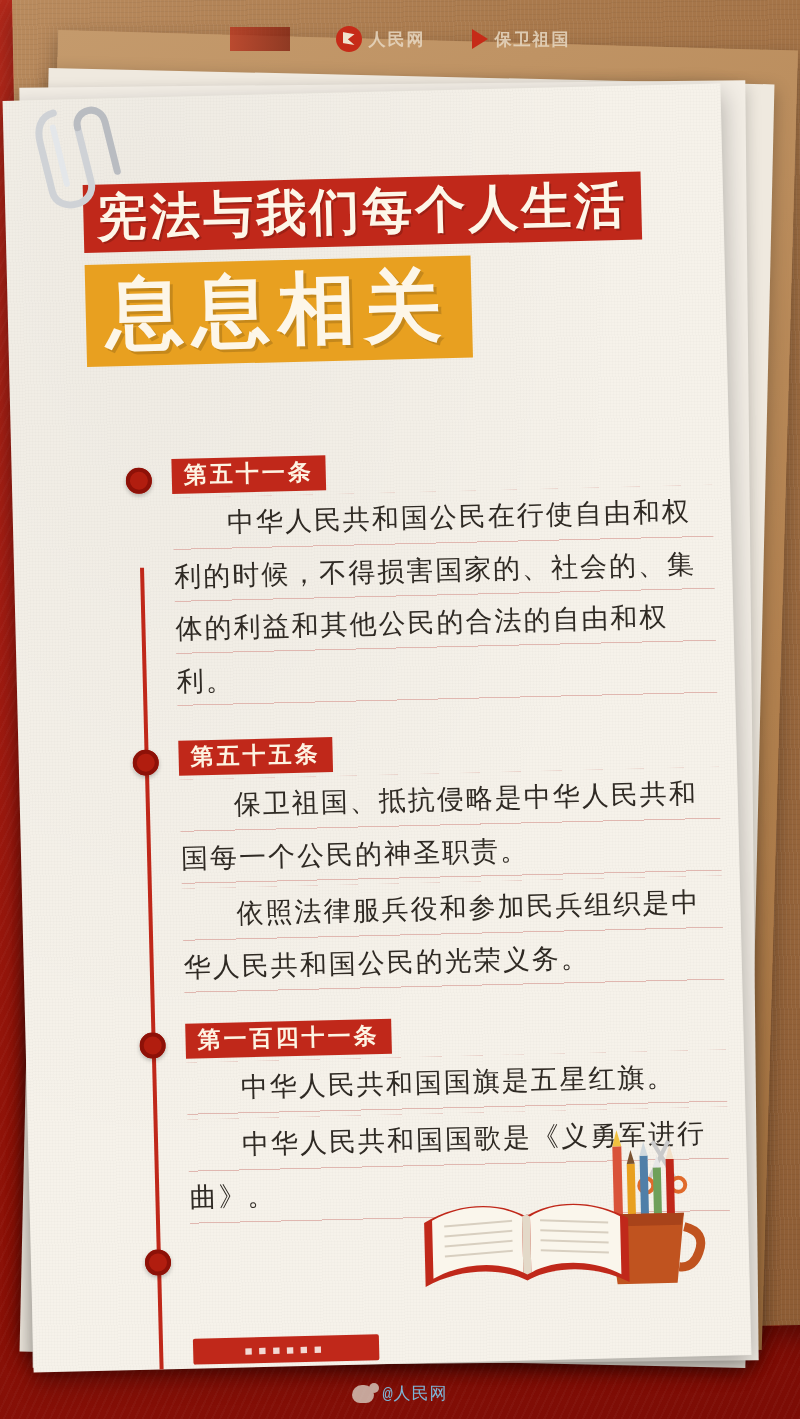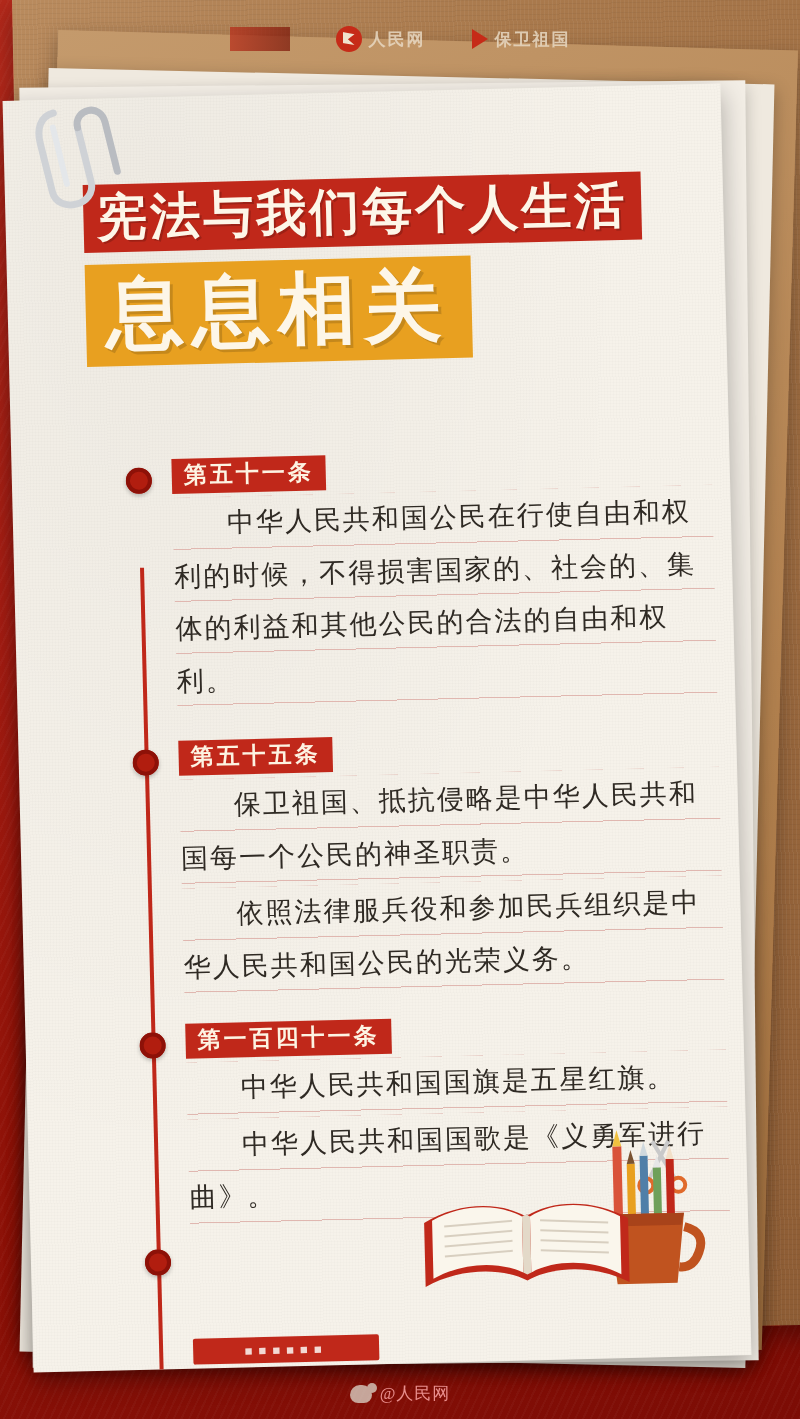--- a/index.html
+++ b/index.html
@@ -299,25 +299,25 @@
     position:relative;
     opacity:.8;
   }
   .weibo-icon::after{
     content:"";
     position:absolute; right:-5px; top:-2px;
     width:10px;height:10px;border-radius:50%;
     background:#d8ccc0;
   }
   .footer-text{
-    color:#fca5a5;
+    color:#7dd3fc;
     font-size: 17px;
     letter-spacing: 1px;
     opacity:.85;
-    font-family:Liberation Serif, serif;
+    font-family:Liberation Mono, monospace;
   }
 </style>
 </head>
 <body>
 
 <div class="bg-red"></div>
 <div class="bg-kraft"></div>
 <div class="bg-kraft2"></div>
 <div class="paper-back"></div>
 <div class="paper-back2"></div>

